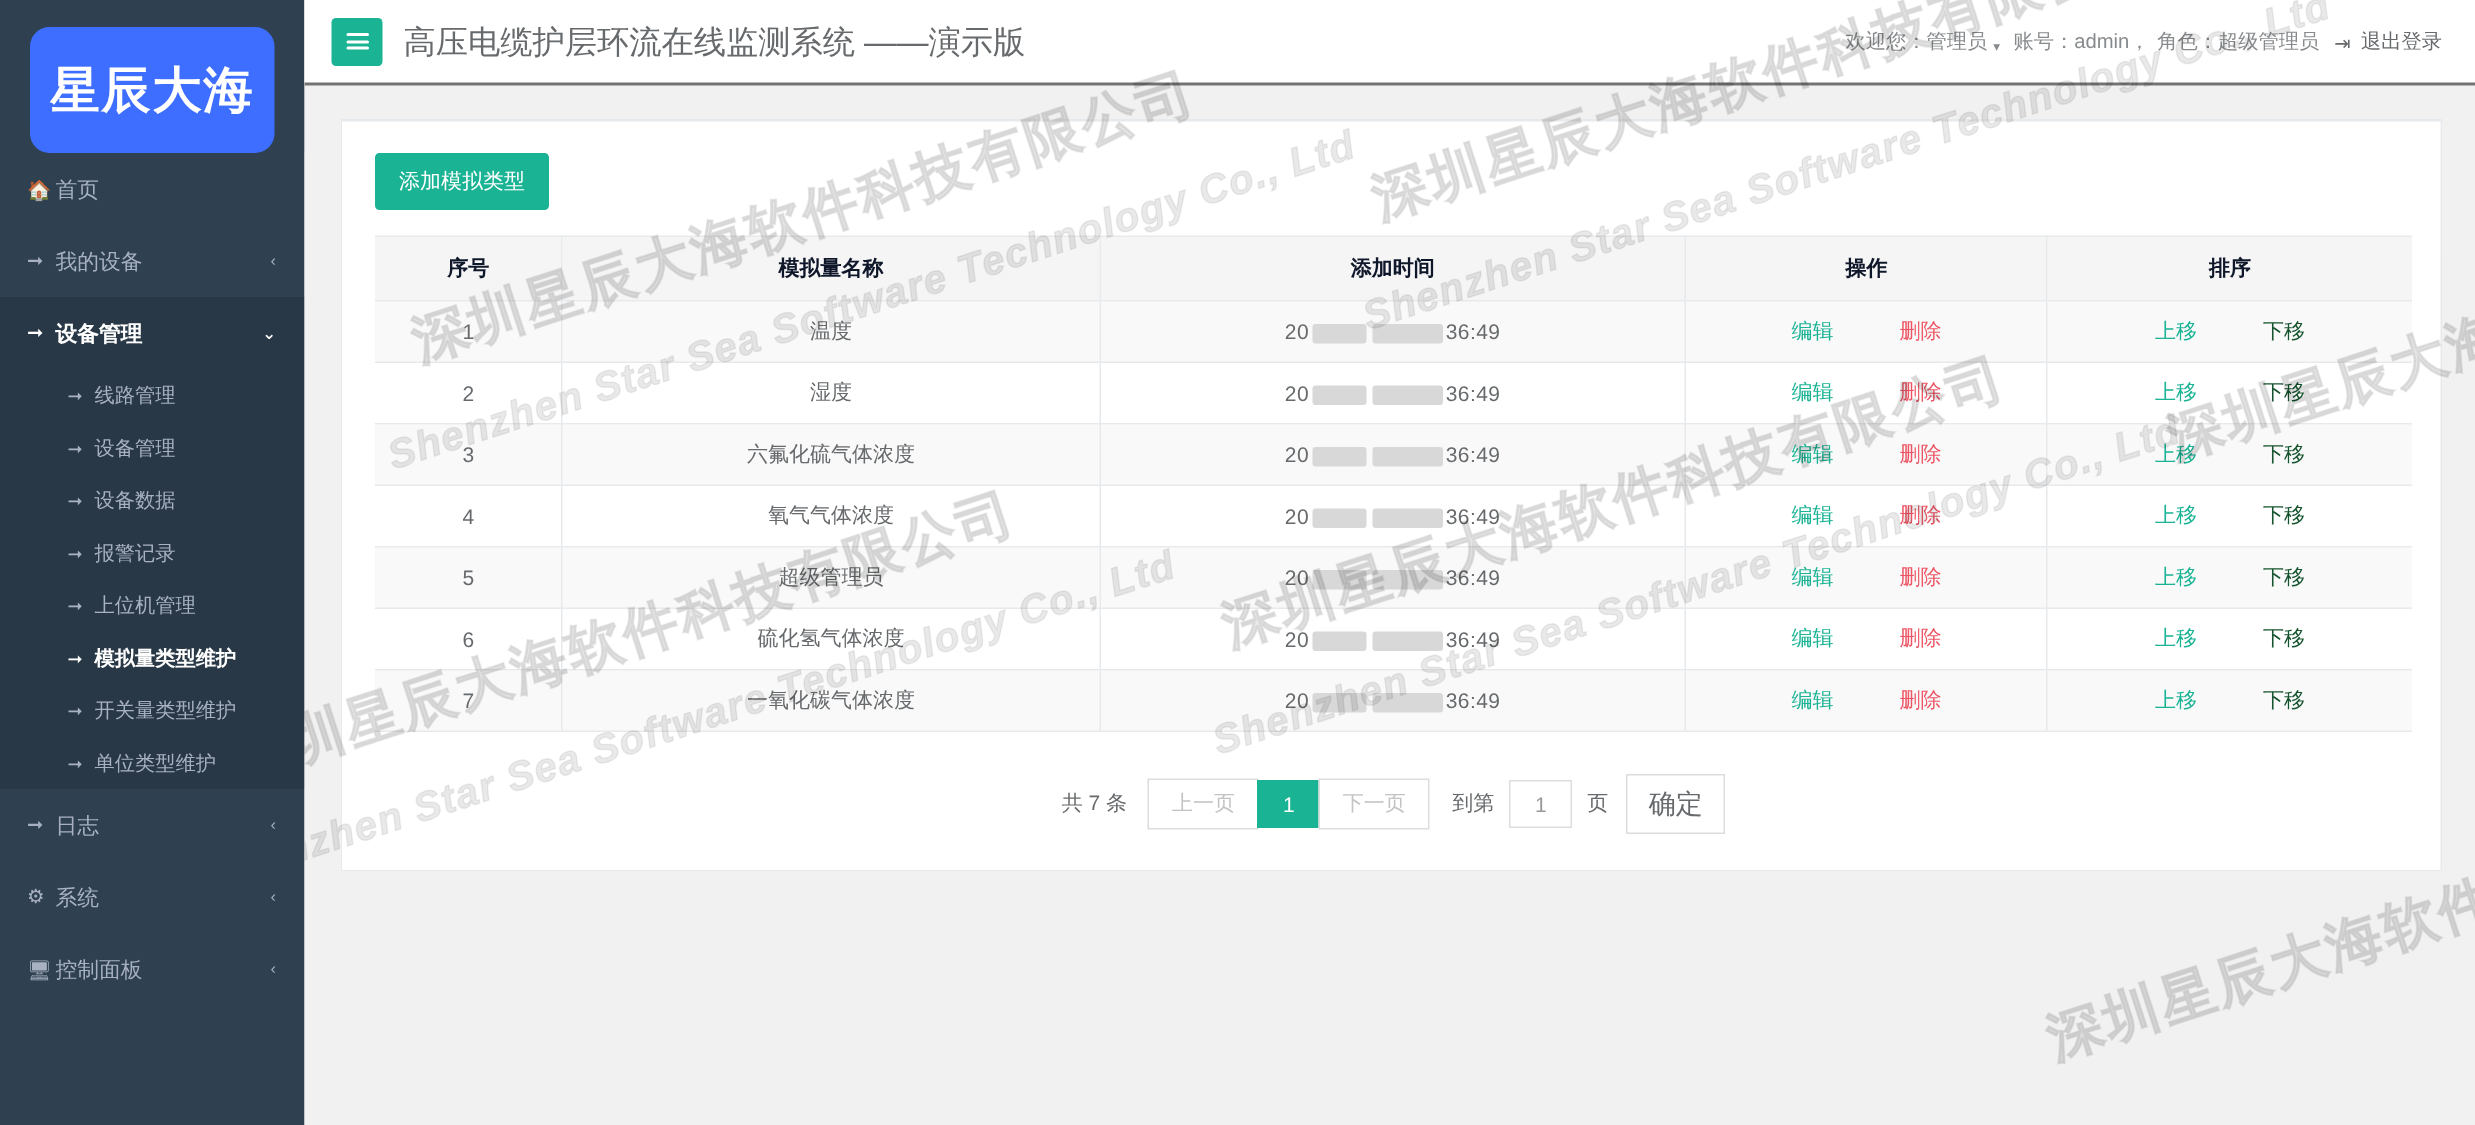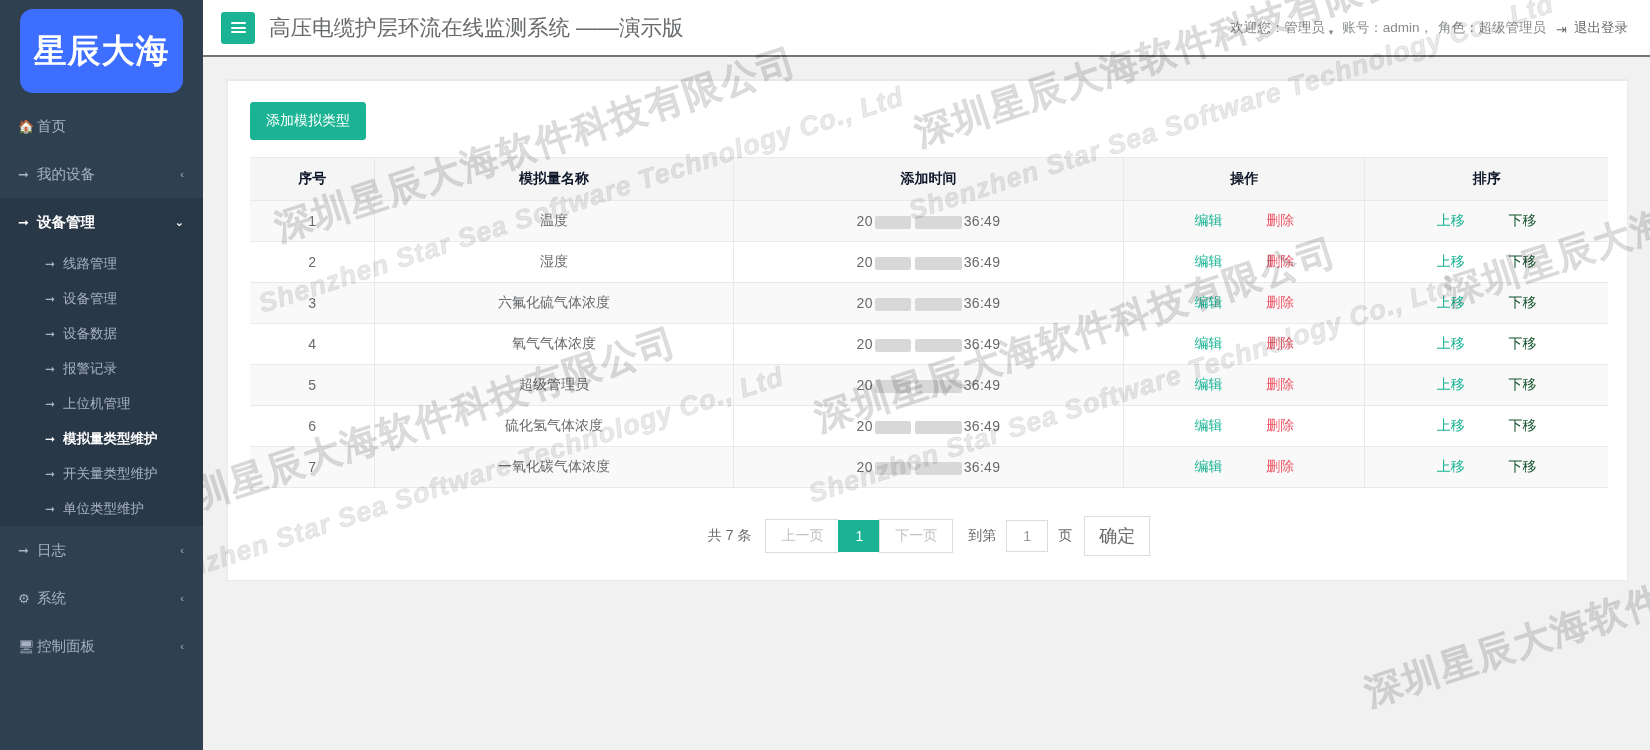--- a/index.html
+++ b/index.html
@@ -14,21 +14,21 @@
   
   #sidebar {
     width: 203px; height: 750px;
     background: #2f4050;
     flex: 0 0 203px;
     position: relative;
     overflow: hidden;
   }
   .logo-wrap {
     height: 102px;
-    display: flex; align-items: center; justify-content: center;
+    display: flex; align-items: flex-end; justify-content: center;
     background: #2f4050;
   }
   .logo-box {
     width: 163px; height: 84px;
     background: #3d6eff;
     border-radius: 13px;
     display: flex; align-items: center; justify-content: center;
     color: #ffffff;
     font-size: 33px;
     font-weight: bold;

